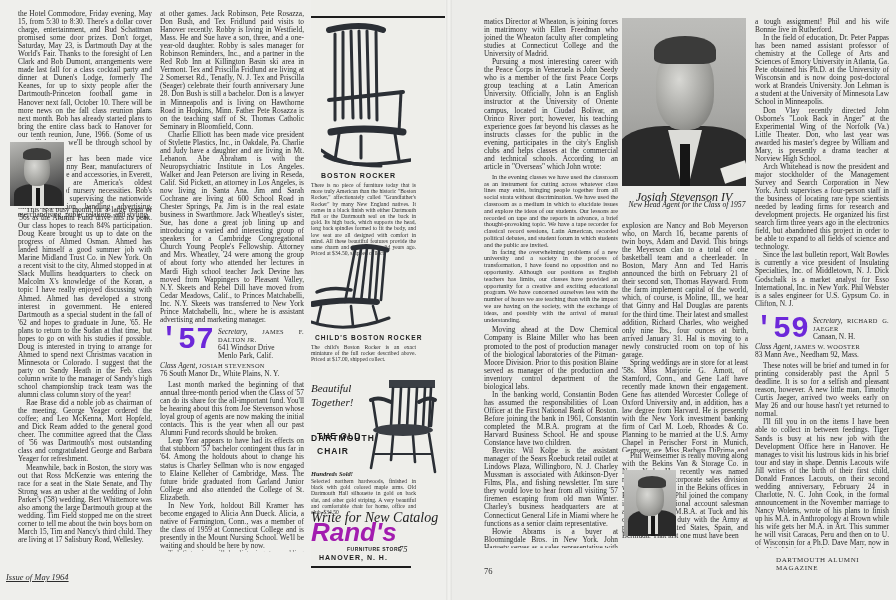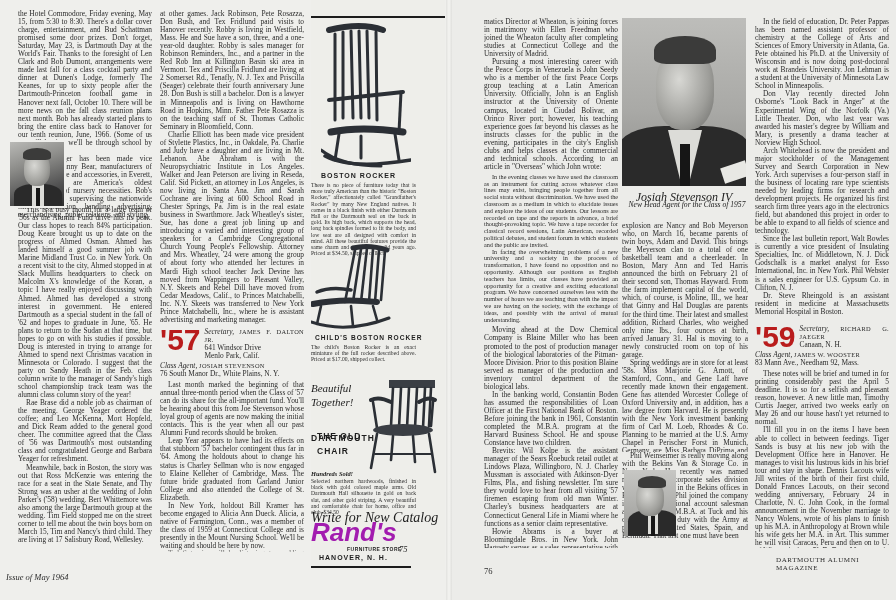--- a/index.html
+++ b/index.html
@@ -15,21 +15,21 @@
   .col p.noindent { text-indent: 0; }
 
   .photo { background: linear-gradient(160deg, #b9b9b6 0%, #8c8c89 35%, #555 70%, #2e2e2e 100%); position: relative; overflow: hidden; }
   .photo .head { position: absolute; border-radius: 45% 45% 42% 42%; background: radial-gradient(ellipse at 40% 40%, #d8d8d4, #9e9e9a 60%, #6a6a67); }
   .photo .hair { position: absolute; border-radius: 50% 50% 20% 20%; background: #3b3b3a; }
   .photo .suit { position: absolute; background: #2a2a2a; border-radius: 40% 40% 0 0; }
   .photo .shirt { position: absolute; background: #dcdcd8; }
   .photo .tie { position: absolute; background: #161616; }
 
   .class-head { display: flex; align-items: flex-start; gap: 4px; margin: 3px 0 1px 0; }
-  .class-num { font-size: 30px; line-height: 26px; font-weight: bold; color: #b91c1c; font-family: Liberation Sans, sans-serif; }
+  .class-num { font-size: 30px; line-height: 26px; font-weight: bold; color: #6d28d9; font-family: Liberation Mono, monospace; }
   .class-meta { font-size: 7.4px; line-height: 8.2px; padding-top: 1px; }
   .class-meta i { font-style: italic; }
   .smallcaps { font-variant: small-caps; letter-spacing: 0.3px; font-size: 6.4px; }
   .agent-line { font-size: 7.4px; line-height: 8.2px; margin-bottom: 3px; }
 
   .ad { position: absolute; left: 311px; top: 0; width: 134px; height: 570px; background: #eeeeea; }
   .ad-rule { position: absolute; left: 0; right: 0; height: 2px; background: #1c1c1c; }
   .chair-svg { position: absolute; }
   .ad-heading { position: absolute; font-family: Liberation Sans, sans-serif; font-weight: bold; letter-spacing: 1px; color: #1e1e1e; }
   .ad-body { position: absolute; font-size: 5.6px; line-height: 6.2px; text-align: justify; color: #2e2e2e; }
@@ -174,21 +174,21 @@
 
   <div class="ad-script" style="left:0px; top:470px; font-size:6.4px; font-weight:bold;">Hundreds Sold!</div>
   <div class="ad-body" style="left:0px; top:478px; width:105px;">Selected northern hardwoods, finished in black with gold colored maple arms. Old Dartmouth Hall silhouette in gold on back slat, and other gold striping. A very beautiful and comfortable chair for home, office and club. $34.50</div>
   <div class="ad-script" style="left:0px; top:510px; font-size:14px;text-align:right;">Write for New Catalog</div>
   <div class="ad-logo" style="left:0px; top:518px; font-size:26px; line-height:28px;">Rand's</div>
   <div class="ad-heading" style="left:36px; top:546px; font-size:5px; letter-spacing:0.5px;">FURNITURE STORE</div>
   <div class="ad-heading" style="left:8px; top:554px; font-size:7px;">HANOVER, N. H.</div>
   <div class="ad-rule" style="top:566px; width:100px;"></div>
 </div>
 
-<div class="footer" style="left:6px; top:572px; font-style:italic;">Issue of May 1964</div>
+<div class="footer" style="left:6px; top:572px; font-style:italic;text-decoration:underline;">Issue of May 1964</div>
 <div class="footer" style="left:399px; top:544px;font-style:italic;">75</div>
 
 <div class="col" style="left: 484px; top: 18px; width: 134px; max-height: 534px; overflow: hidden;">
   <p class="noindent">matics Director at Wheaton, is joining forces in matrimony with Ellen Freedman who joined the Wheaton faculty after completing studies at Connecticut College and the University of Madrid.</p>
   <p>Pursuing a most interesting career with the Peace Corps in Venezuela is John Seedy who is a member of the first Peace Corps group teaching at a Latin American University. Officially, John is an English instructor at the University of Oriente campus, located in Ciudad Bolivar, an Orinco River port; however, his teaching experience goes far beyond his classes as he instructs classes for the public in the evening, participates in the city's English clubs and helps classes at the commercial and technical schools. According to an article in "Overseas" which John wrote:</p>
   <div style="font-size:6.2px; line-height:6.8px; margin:3px 0;">
     <p>In the evening classes we have used the classroom as an instrument for cutting across whatever class lines may exist, bringing people together from all social strata without discrimination. We have used the classroom as a medium in which to elucidate issues and explore the ideas of our students. Our lessons are recorded on tape and the reports in advance, a brief thought-provoking topic. We have a tape recorder for classical record sessions, Latin American, recorded political debates, and student forum in which students and the public are invited.</p>
     <p>In facing the overwhelming problems of a new university and a society in the process of transformation, I have found no opposition and no opportunity. Although our positions as English teachers has limits, our classes have provided an opportunity for a creative and exciting educational program. We have concerned ourselves less with the number of hours we are teaching than with the impact we are having on the society, with the exchange of ideas, and possibly with the arrival of mutual understanding.</p>
   </div>
   <p>Moving ahead at the Dow Chemical Company is Blaine Miller who has been promoted to the post of production manager of the biological laboratories of the Pitman-Moore Division. Prior to this position Blaine served as manager of the production and inventory control department of the biological labs.</p>
@@ -219,25 +219,25 @@
 </div>
 <div class="photo" style="position:absolute; left:624px; top:470px; width:52px; height:66px; background:linear-gradient(180deg,#c7c7c4,#9a9a97);">
   <div class="suit" style="left:4px; top:40px; width:50px; height:28px;"></div>
   <div class="shirt" style="left:24px; top:42px; width:10px; height:22px;"></div>
   <div class="tie" style="left:27px; top:46px; width:4px; height:20px;"></div>
   <div class="head" style="left:12px; top:10px; width:28px; height:36px;"></div>
   <div class="hair" style="left:14px; top:6px; width:28px; height:12px;"></div>
 </div>
 
 <div class="col" style="left: 755px; top: 18px; width: 134px; max-height: 534px; overflow: hidden;">
+  <p class="noindent">a tough assignment! Phil and his wife Bonnie live in Rutherford.</p>
   <p>In the field of education, Dr. Peter Pappas has been named assistant professor of chemistry at the College of Arts and Sciences of Emory University in Atlanta, Ga. Pete obtained his Ph.D. at the University of Wisconsin and is now doing post-doctoral work at Brandeis University. Jon Lehman is a student at the University of Minnesota Law School in Minneapolis.</p>
   <p>Don Vlay recently directed John Osborne's "Look Back in Anger" at the Experimental Wing of the Norfolk (Va.) Little Theater. Don, who last year was awarded his master's degree by William and Mary, is presently a drama teacher at Norview High School.</p>
   <p>Arch Whitehead is now the president and major stockholder of the Management Survey and Search Corporation in New York. Arch supervises a four-person staff in the business of locating rare type scientists needed by leading firms for research and development projects. He organized his first search firm three years ago in the electronics field, but abandoned this project in order to be able to expand to all fields of science and technology.</p>
   <p>Since the last bulletin report, Walt Bowles is currently a vice president of Insulating Specialties, Inc. of Middletown, N. J. Dick Godschalk is a market analyst for Esso International, Inc. in New York. Phil Webster is a sales engineer for U.S. Gypsum Co. in Clifton, N. J.</p>
-  <p>Dr. Steve Rheingold is an assistant resident in medicine at Massachusetts Memorial Hospital in Boston.</p>
 
   <div class="class-head" style="margin-top:8px;">
     <span class="class-num">'59</span>
     <div class="class-meta">
       <div><i>Secretary,</i> <span class="smallcaps">RICHARD G. JAEGER</span></div>
       <div>Canaan, N. H.</div>
     </div>
   </div>
   <div class="agent-line">
     <i>Class Agent,</i> <span class="smallcaps">JAMES W. WOOSTER</span><br>

